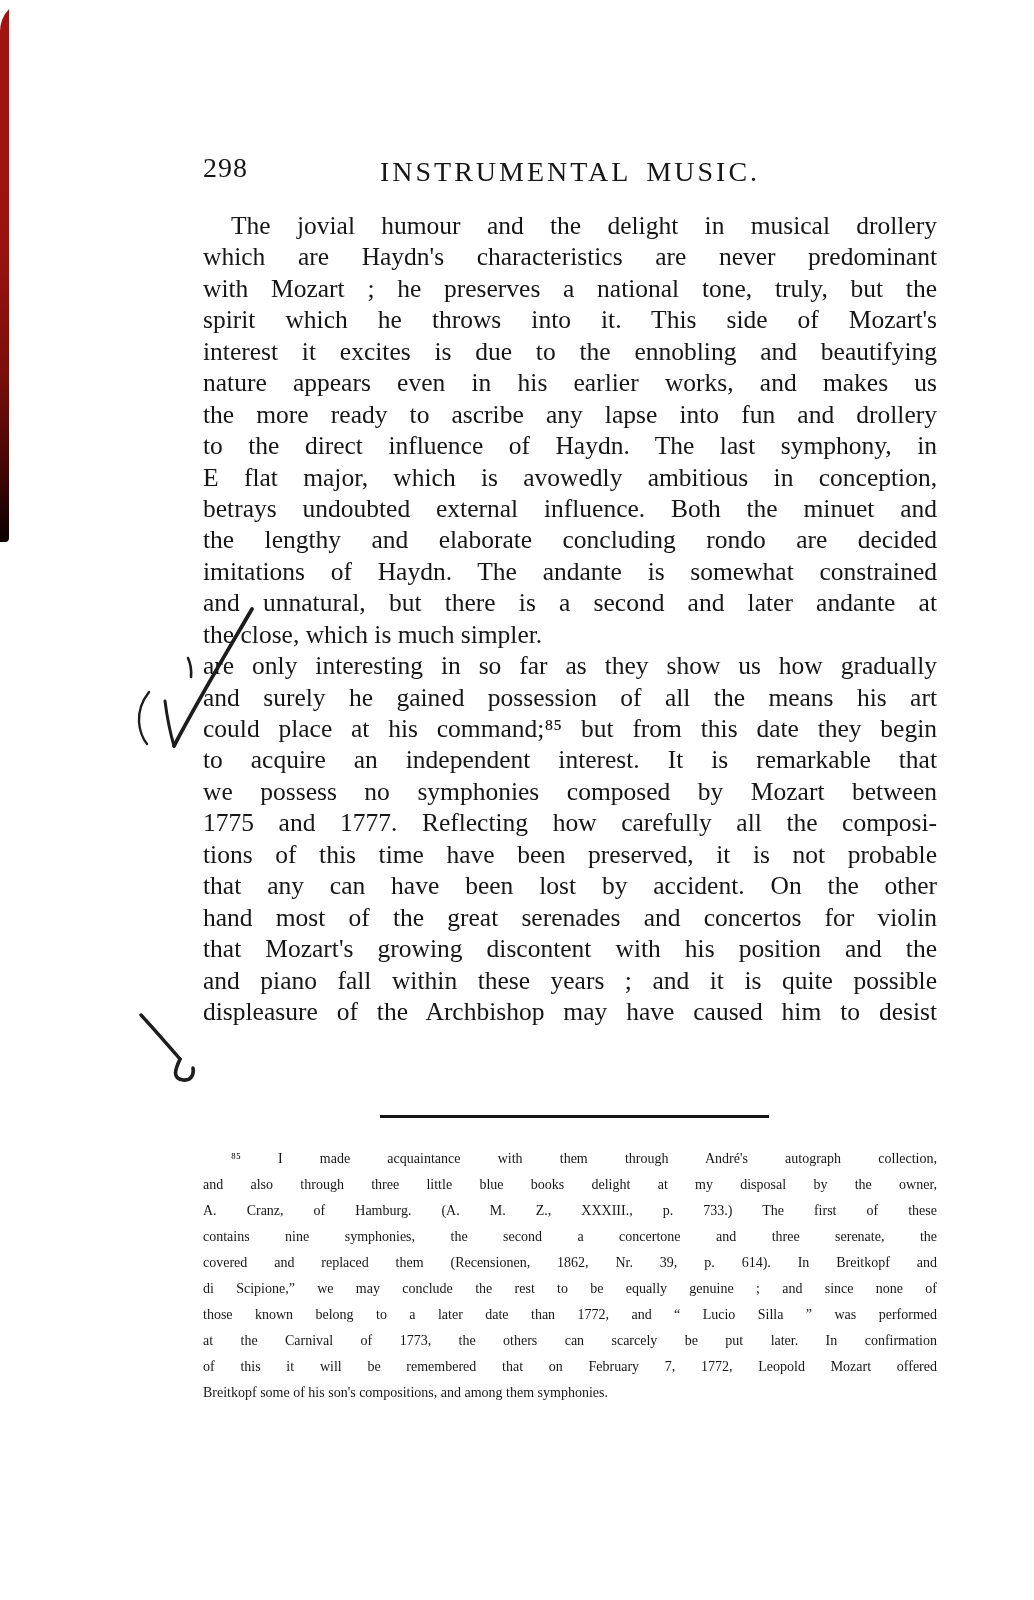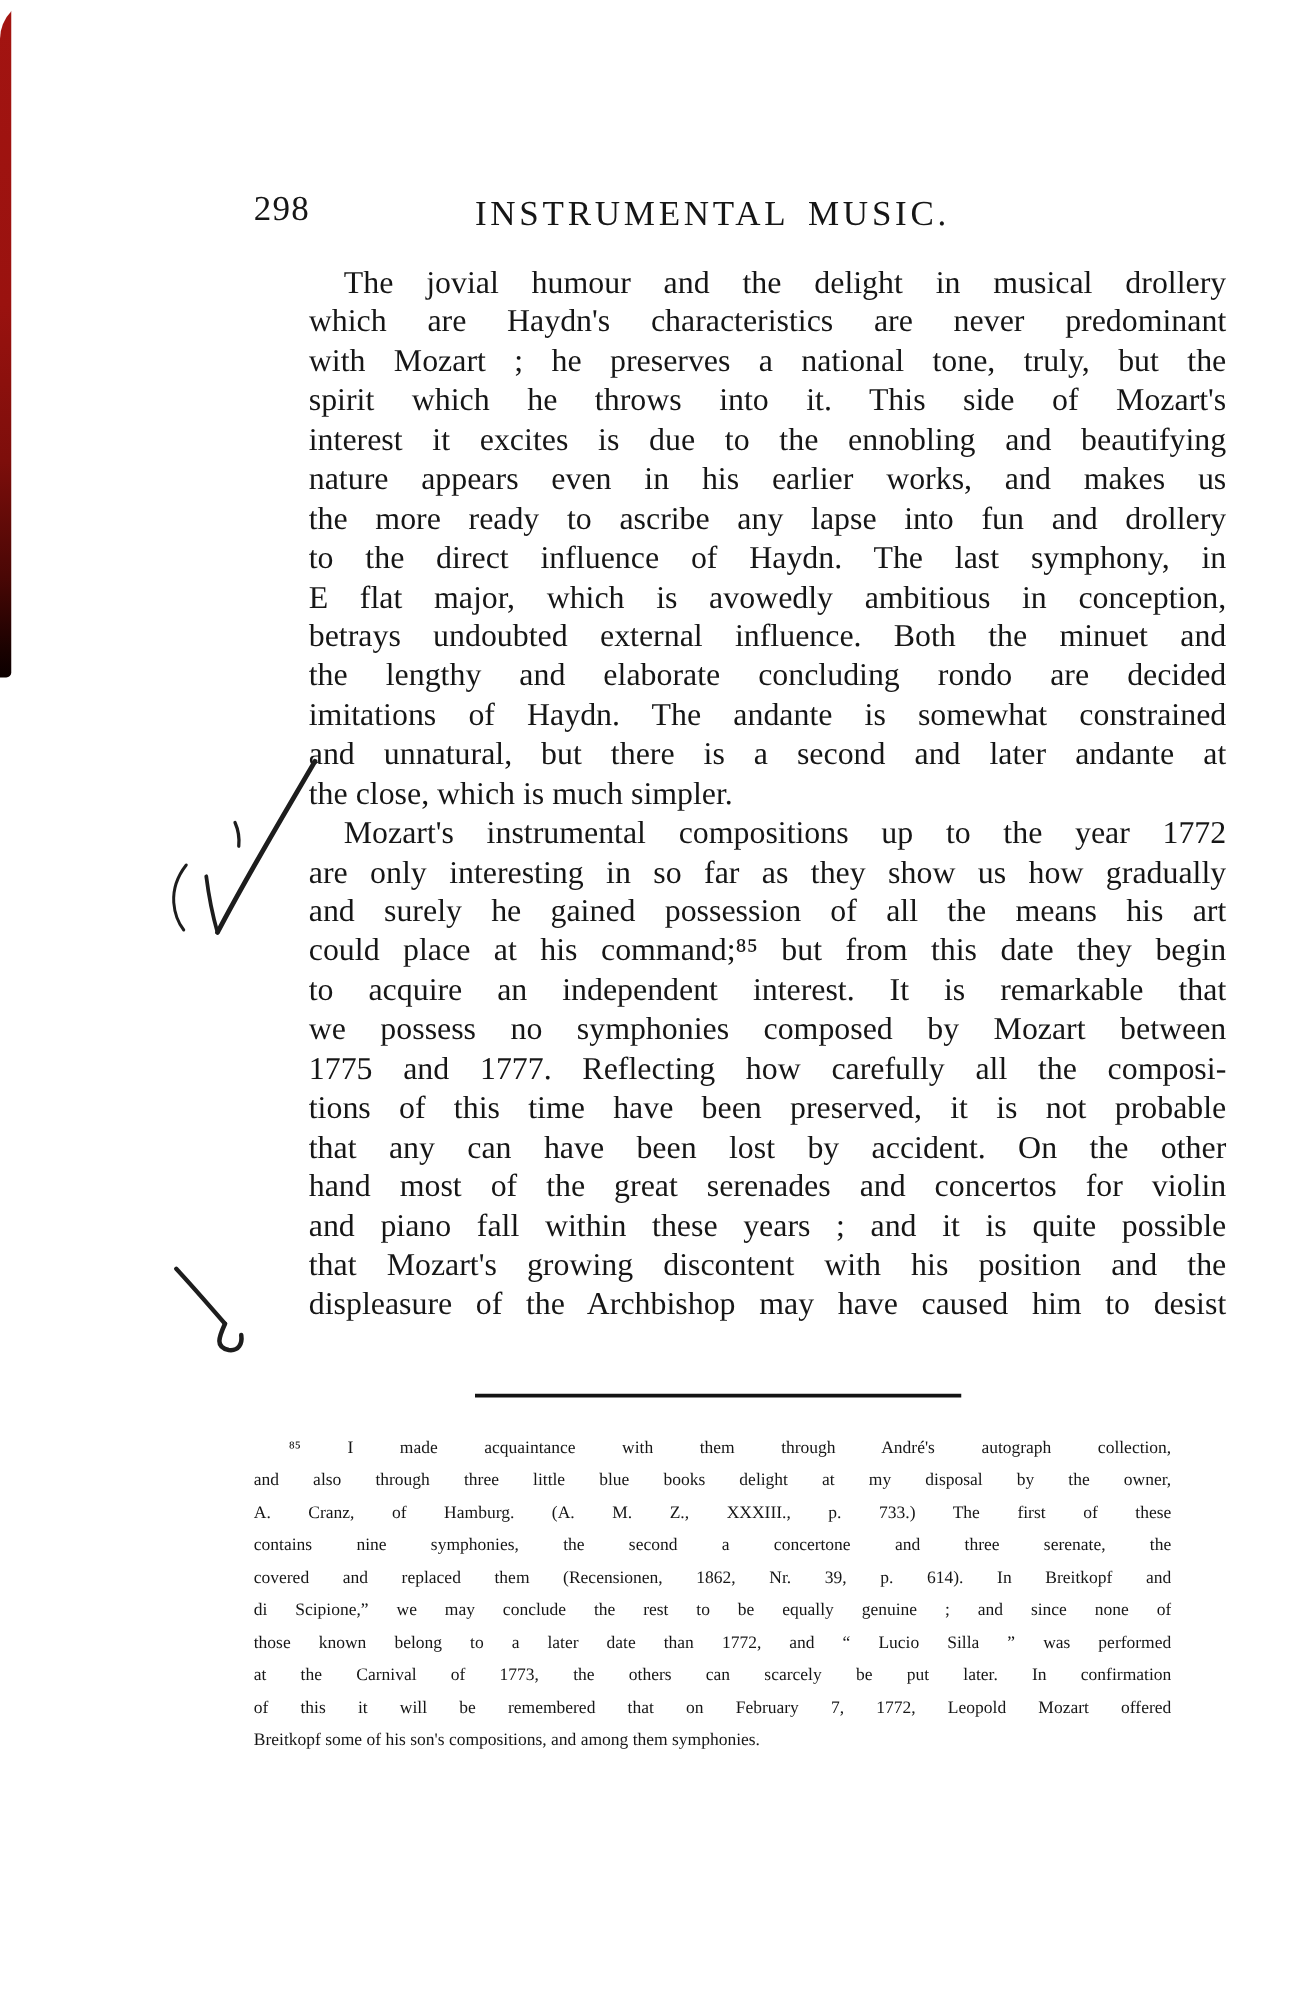--- a/index.html
+++ b/index.html
@@ -51,21 +51,20 @@
     font-size: 28px;
     letter-spacing: 3px;
     word-spacing: 6px;
   }
   #body-text {
     position: absolute;
     left: 203px;
     top: 210px;
     width: 734px;
     font-size: 25.5px;
-    margin-left: 44px;
   }
   #body-text .line {
     height: 31.45px;
     line-height: 31.45px;
   }
   #footnote-text {
     position: absolute;
     left: 203px;
     top: 1146px;
     width: 734px;
@@ -124,32 +123,31 @@
       <div class="line">interest it excites is due to the ennobling and beautifying</div>
       <div class="line">nature appears even in his earlier works, and makes us</div>
       <div class="line">the more ready to ascribe any lapse into fun and drollery</div>
       <div class="line">to the direct influence of Haydn. The last symphony, in</div>
       <div class="line">E flat major, which is avowedly ambitious in conception,</div>
       <div class="line">betrays undoubted external influence. Both the minuet and</div>
       <div class="line">the lengthy and elaborate concluding rondo are decided</div>
       <div class="line">imitations of Haydn. The andante is somewhat constrained</div>
       <div class="line">and unnatural, but there is a second and later andante at</div>
       <div class="line no-just">the close, which is much simpler.</div>
-      <div class="line indent">Mozart's instrumental compositions up to the year 1772</div>
       <div class="line">are only interesting in so far as they show us how gradually</div>
       <div class="line">and surely he gained possession of all the means his art</div>
       <div class="line">could place at his command;⁸⁵ but from this date they begin</div>
       <div class="line">to acquire an independent interest. It is remarkable that</div>
       <div class="line">we possess no symphonies composed by Mozart between</div>
       <div class="line">1775 and 1777. Reflecting how carefully all the composi-</div>
       <div class="line">tions of this time have been preserved, it is not probable</div>
       <div class="line">that any can have been lost by accident. On the other</div>
       <div class="line">hand most of the great serenades and concertos for violin</div>
+      <div class="line">that Mozart's growing discontent with his position and the</div>
       <div class="line">and piano fall within these years ; and it is quite possible</div>
-      <div class="line">that Mozart's growing discontent with his position and the</div>
       <div class="line">displeasure of the Archbishop may have caused him to desist</div>
     </div>
 
   <div id="footnote-rule"></div>
 
   <div id="footnote-text">
       <div class="line indent">⁸⁵ I made acquaintance with them through André's autograph collection,</div>
       <div class="line">and also through three little blue books delight at my disposal by the owner,</div>
       <div class="line">A. Cranz, of Hamburg. (A. M. Z., XXXIII., p. 733.) The first of these</div>
       <div class="line">contains nine symphonies, the second a concertone and three serenate, the</div>

